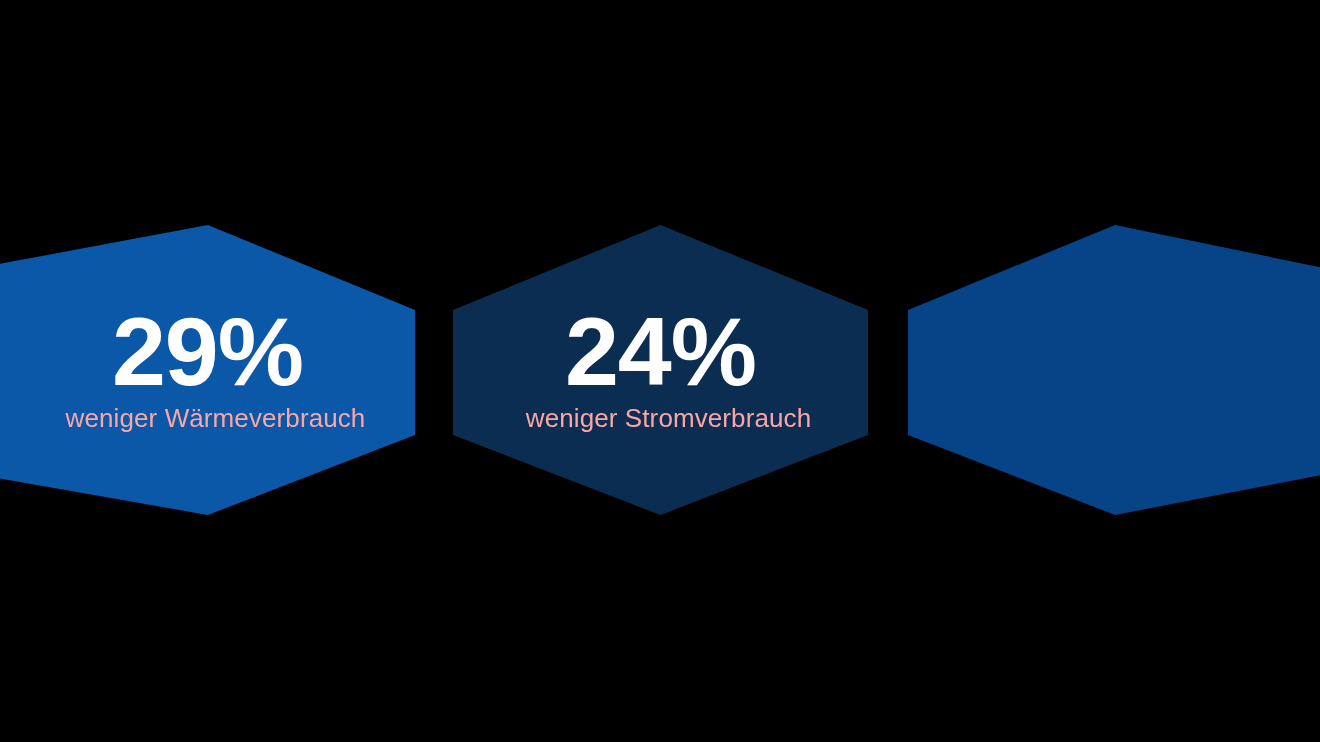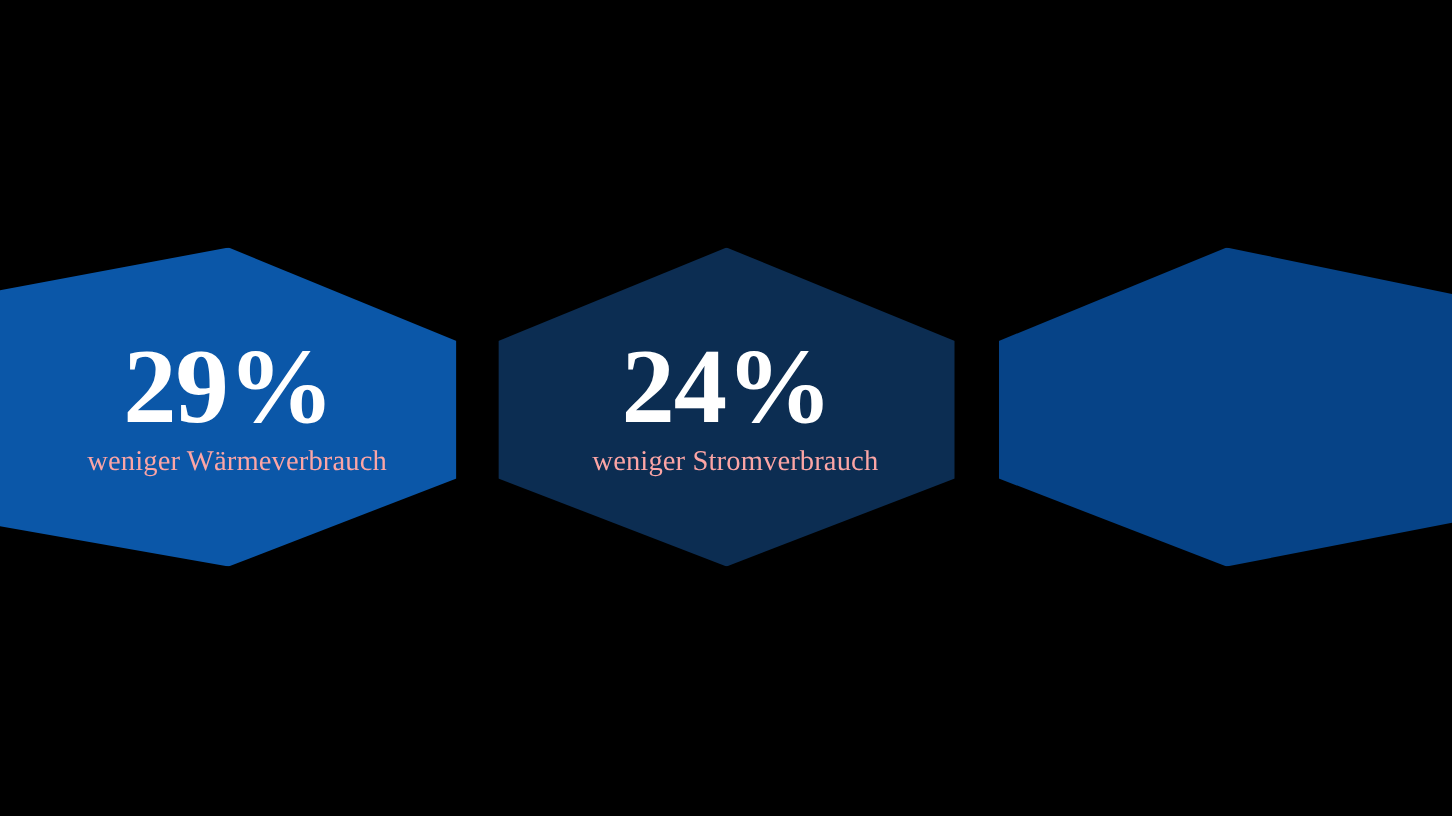--- a/index.html
+++ b/index.html
@@ -8,21 +8,21 @@
     padding: 0;
     background: #000000;
   }
 
   #stage {
     position: relative;
     width: 1320px;
     height: 742px;
     background: #000000;
     overflow: hidden;
-    font-family: Liberation Serif, serif;
+    font-family: Liberation Sans, sans-serif;
     -webkit-font-smoothing: antialiased;
   }
 
   
   .hex-row {
     position: absolute;
     left: 0;
     top: 225px;
     width: 1320px;
     height: 290px;

